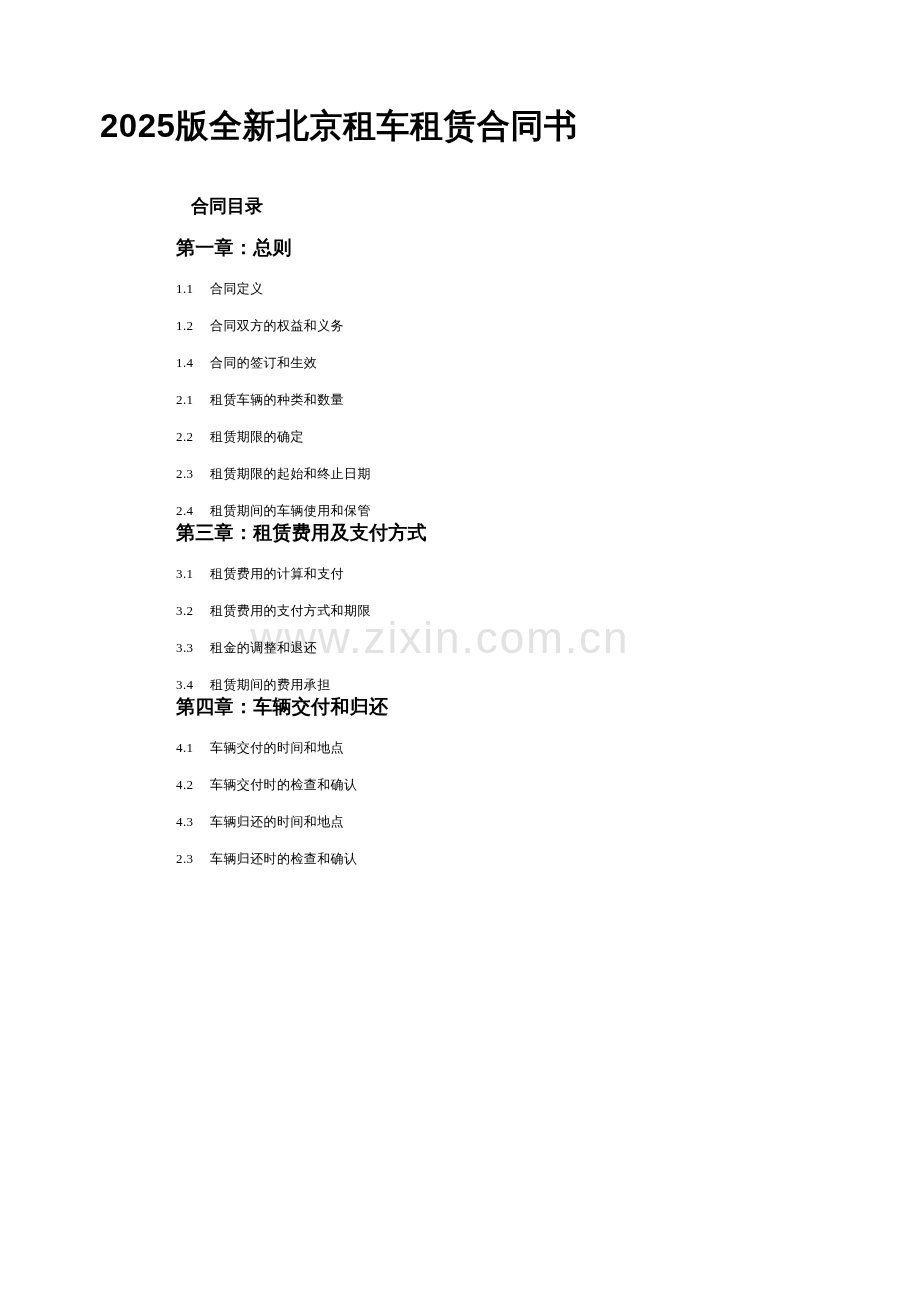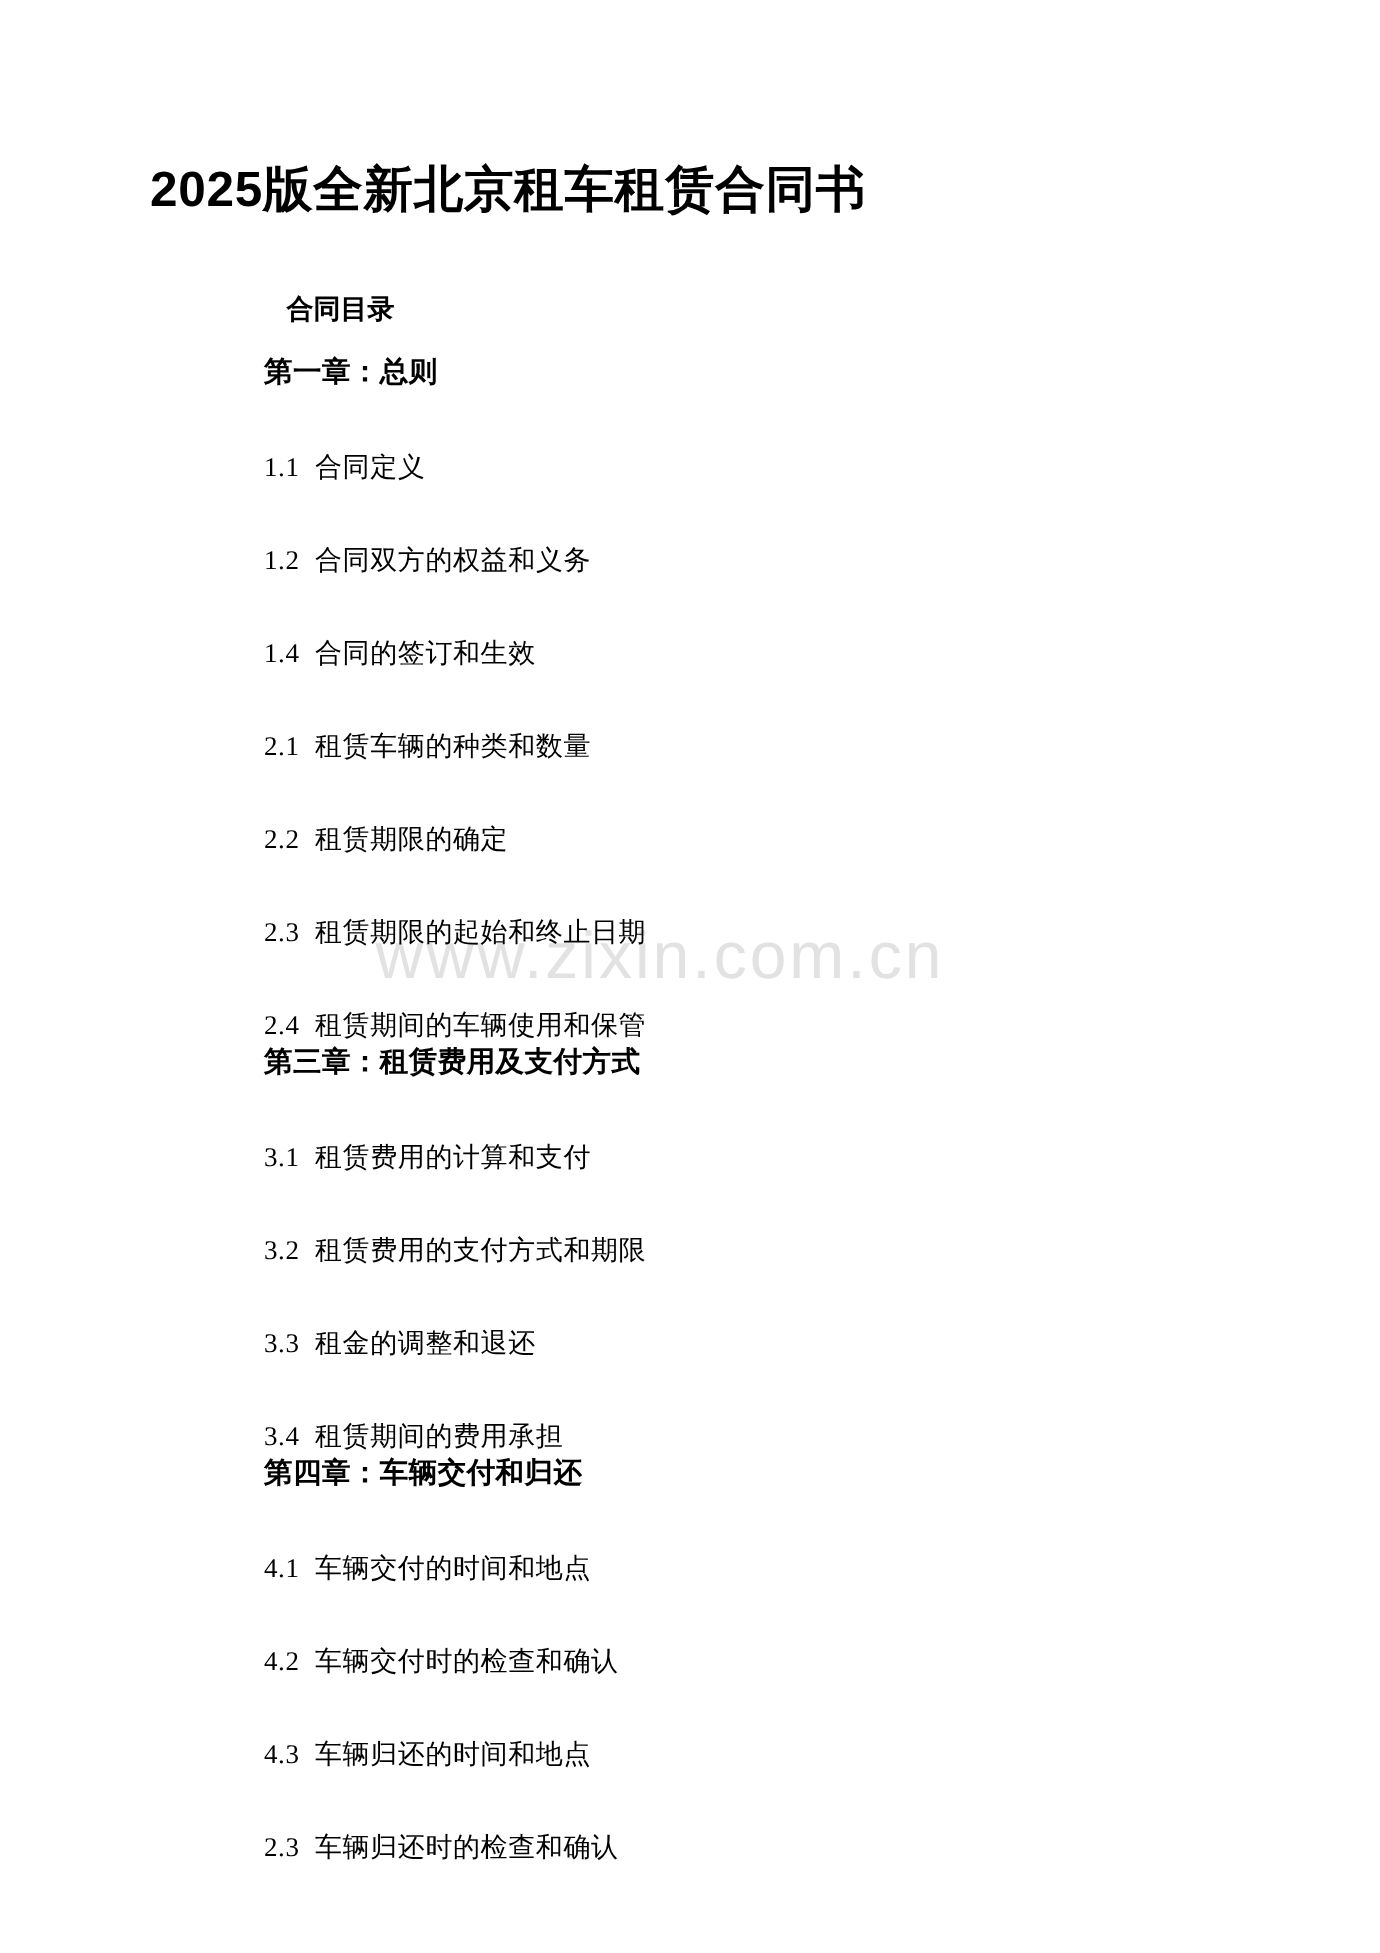--- a/index.html
+++ b/index.html
@@ -42,24 +42,24 @@
   }
   .chapter {
     font-size: 19px;
     font-weight: bold;
     font-family: "Liberation Sans", "DejaVu Sans", sans-serif;
     padding-left: 76px;
     margin-bottom: 2px;
     letter-spacing: 0.3px;
   }
   .entry {
-    font-size: 18px;
+    font-size: 13px;
     font-family: "Liberation Serif", "DejaVu Serif", serif;
     padding-left: 76px;
-    margin-top: 38px;
+    margin-top: 19px;
     margin-bottom: 0;
     letter-spacing: 0.4px;
   }
   .entry .num {
     display: inline-block;
     min-width: 34px;
   }
   .watermark {
     position: absolute;
     top: 613px;

